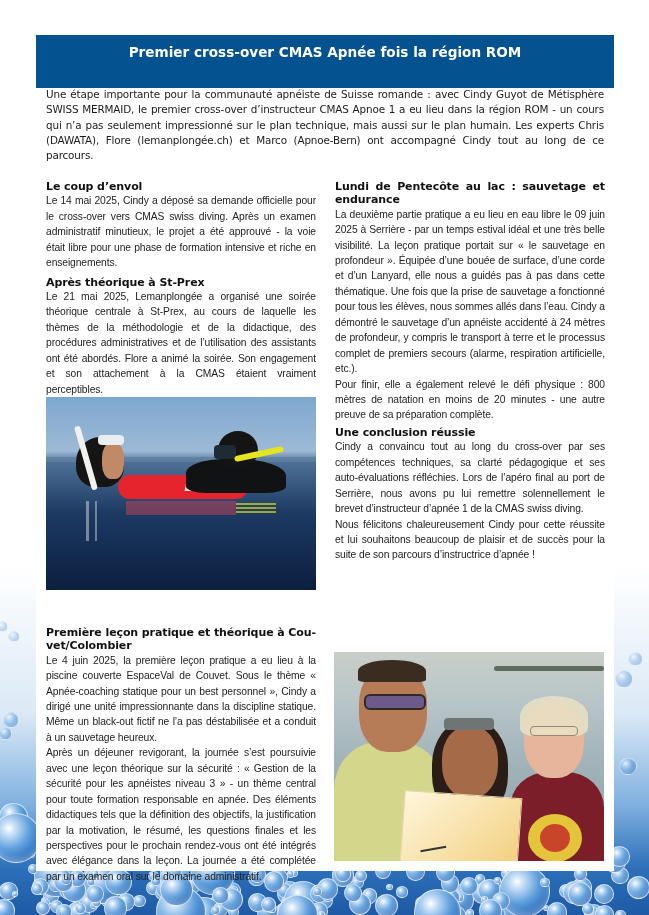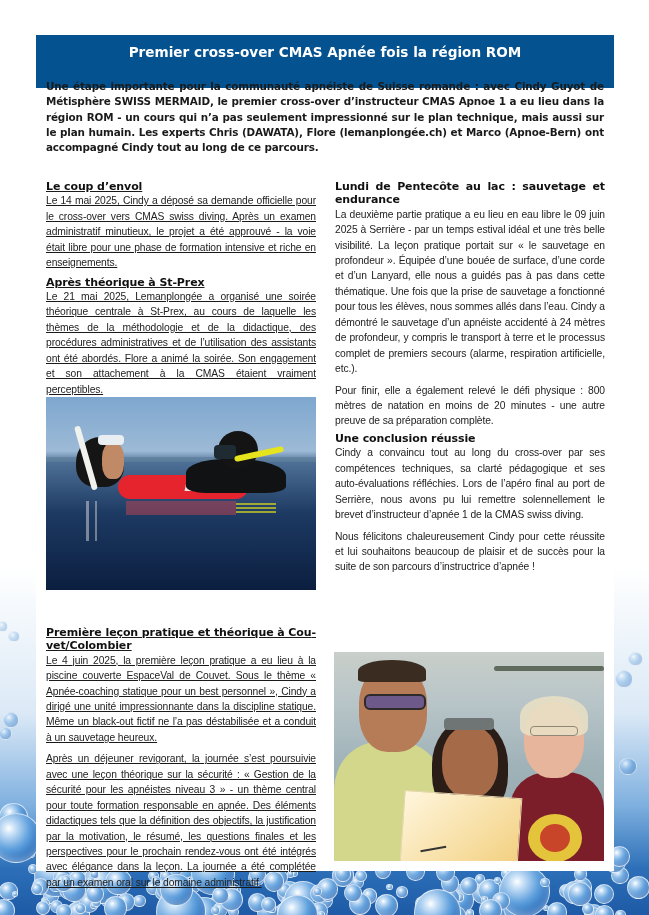--- a/index.html
+++ b/index.html
@@ -30,41 +30,41 @@
 
     .banner {
       position: absolute; left: 0; top: 0; width: 578px; height: 53px;
       background: #04528f;
       color: #ffffff; text-align: center;
       font-family: "DejaVu Sans", sans-serif; font-weight: bold;
       font-size: 13.6px; line-height: 17px; padding-top: 9px;
     }
 
     .lead {
-      position: absolute; left: 10px; top: 44px; width: 558px;
-      font-family: "DejaVu Sans", sans-serif; font-weight: bold;
+      position: absolute; left: 10px; top: 52px; width: 558px;
+      font-family: "DejaVu Sans", sans-serif; font-weight: normal;
       font-size: 10.4px; line-height: 15.3px; text-align: justify;
       letter-spacing: -0.15px;
     }
 
     .col { position: absolute; width: 270px; }
-    .col-left { left: 10px; top: 145px; text-decoration: underline; }
+    .col-left { left: 10px; top: 145px; }
     .col-right { left: 299px; top: 145px; }
 
     .h {
       font-family: "DejaVu Sans", sans-serif; font-weight: 900;
       font-size: 11px; line-height: 13.3px; color: #111;
       letter-spacing: -0.1px; text-align: justify;
     }
     .p {
       font-family: "Liberation Sans", sans-serif;
       font-size: 10.3px; line-height: 15.45px; text-align: justify; color: #222;
       hyphens: manual; letter-spacing: -0.1px;
     }
-    .gap { margin-top: 6px; }
+    .gap { }
     .sig {
       font-family: "Liberation Sans", sans-serif; font-style: italic;
       font-size: 10.3px; line-height: 15.4px; text-align: right; color: #222;
       margin-top: 6px;
     }
 
     
     .photo { position: absolute; overflow: hidden; }
     .photo-rescue {
       left: 10px; top: 362px; width: 270px; height: 193px;

